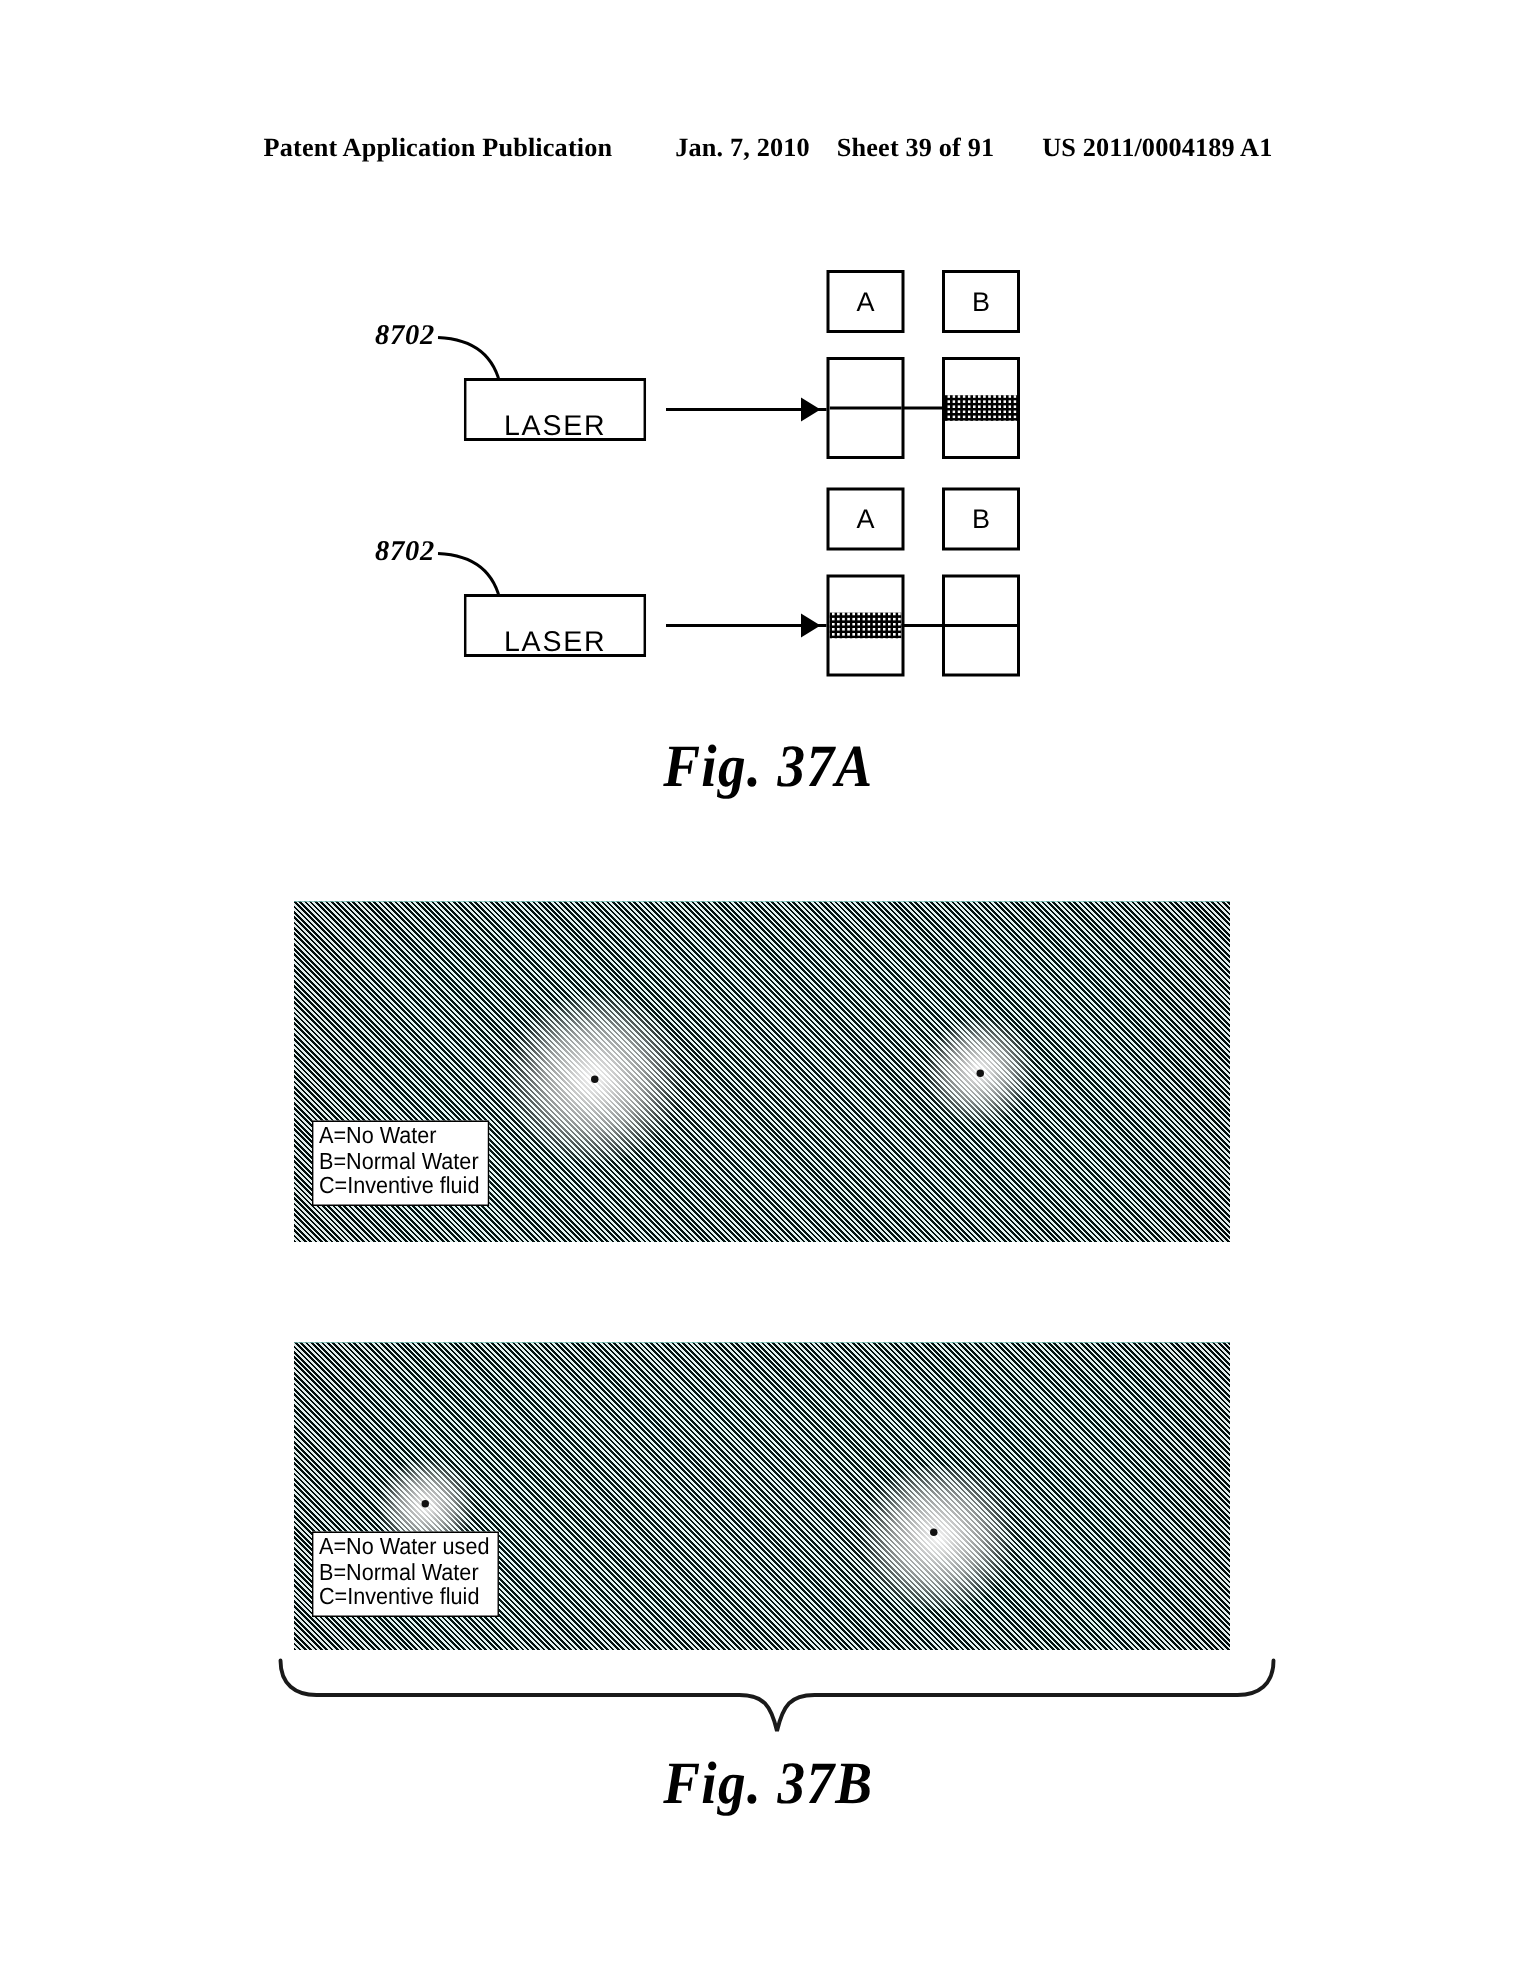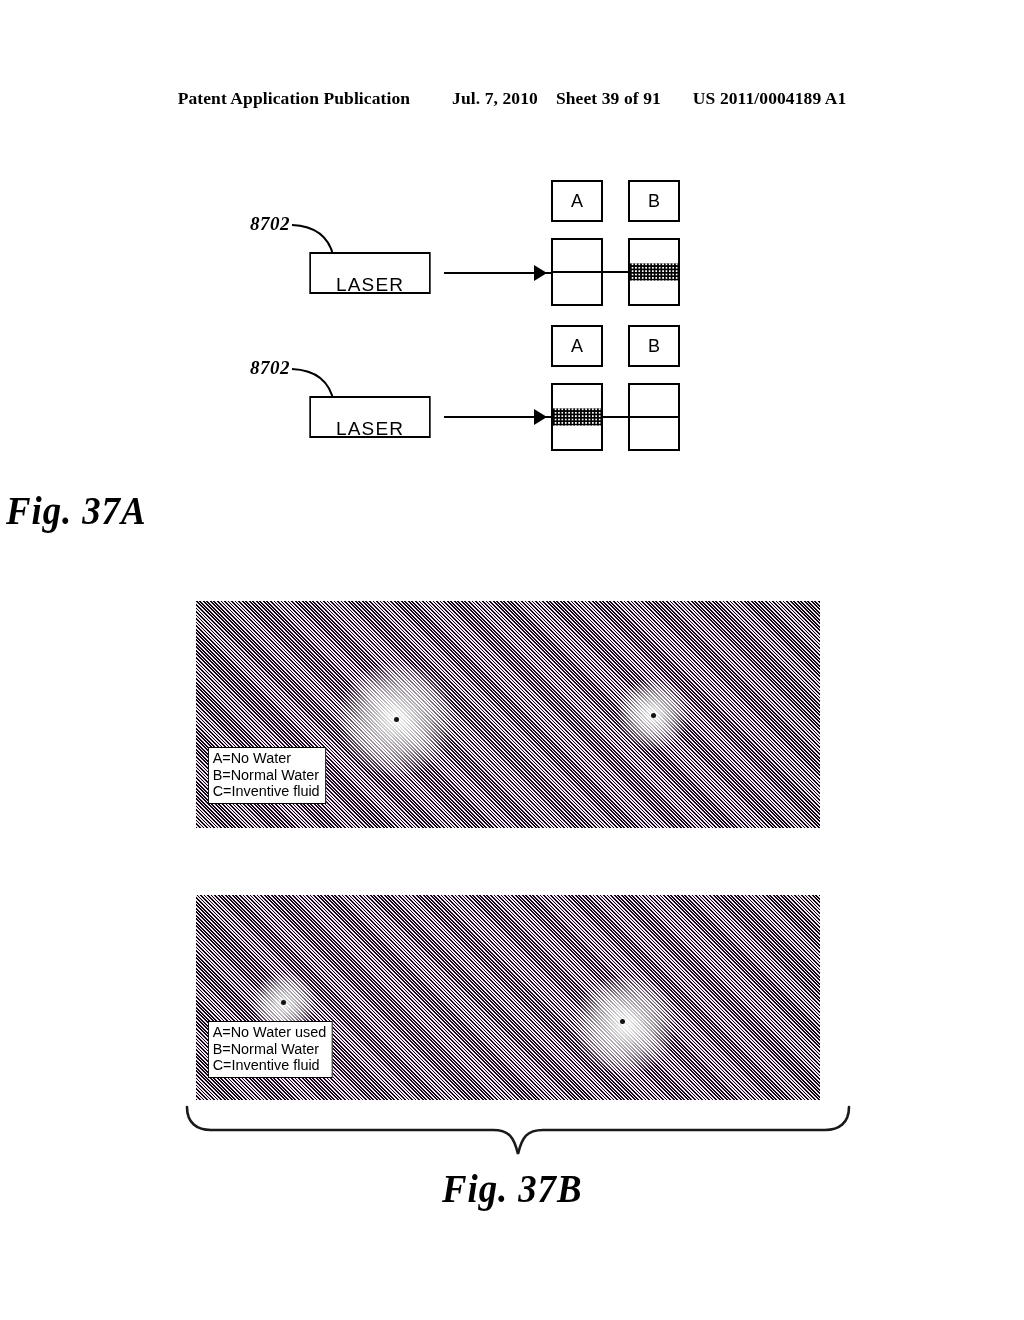--- a/index.html
+++ b/index.html
@@ -128,21 +128,21 @@
     font-size: 40px;
     letter-spacing: 1px;
     white-space: nowrap;
     transform: scaleX(0.92);
   }
 
   
   .photo {
     position: absolute;
     overflow: hidden;
-    background-color: #d946ef;
+    background-color: #14b8a6;
   }
   .photo .grain {
     position: absolute;
     inset: 0;
     background-image:
       repeating-linear-gradient(45deg, rgba(0,0,0,0.92) 0 1.25px, rgba(255,255,255,0.92) 1.25px 2.5px);
     mix-blend-mode: normal;
     opacity: 0.95;
   }
   .photo .shade {
@@ -203,21 +203,21 @@
     letter-spacing: 1px;
   }
   #fig37b-caption span { display: inline-block; transform: scaleX(0.92); }
 </style>
 </head>
 <body>
 
 <div id="page-header">
   <span class="hdr-seg">Patent Application Publication</span>
   <span class="hdr-gap-1"></span>
-  <span class="hdr-seg">Jul. 7, 2010</span>
+  <span class="hdr-seg">Jan. 7, 2010</span>
   <span class="hdr-gap-2"></span>
   <span class="hdr-seg">Sheet 39 of 91</span>
   <span class="hdr-gap-3"></span>
   <span class="hdr-seg">US 2011/0004189 A1</span>
 </div>
 
 <div id="fig37a">
 
   <div>
 
@@ -274,21 +274,21 @@
 
     <div class="target-box" style="left:551px; top:383px; width:52px; height:68px;">
       <div class="hatch-band"></div>
     </div>
     <div class="target-box" style="left:628px; top:383px; width:52px; height:68px;">
       <div class="mid-line"></div>
     </div>
     <div class="conn-line" style="left:601px; top:416px; width:29px;"></div>
   </div>
 
-  <div class="fig-caption" style="left:0; right:0; top:487px; text-align:left; transform:none;">
+  <div class="fig-caption" style="left:0; right:0; top:487px; text-align:center; transform:none;">
     <span style="display:inline-block; transform:scaleX(0.92);">Fig.  37A</span>
   </div>
 </div>
 
 <div>
 
   <div class="photo" style="left:196px; top:601px; width:624px; height:227px;">
     <div class="shade" style="background:
            radial-gradient(ellipse 120px 75px at 200px 120px, rgba(255,255,255,0.92) 0%, rgba(160,160,160,0.45) 45%, rgba(0,0,0,0) 75%),
            radial-gradient(ellipse 72px 52px at 452px 112px, rgba(255,255,255,0.88) 0%, rgba(150,150,150,0.4) 45%, rgba(0,0,0,0) 75%),

